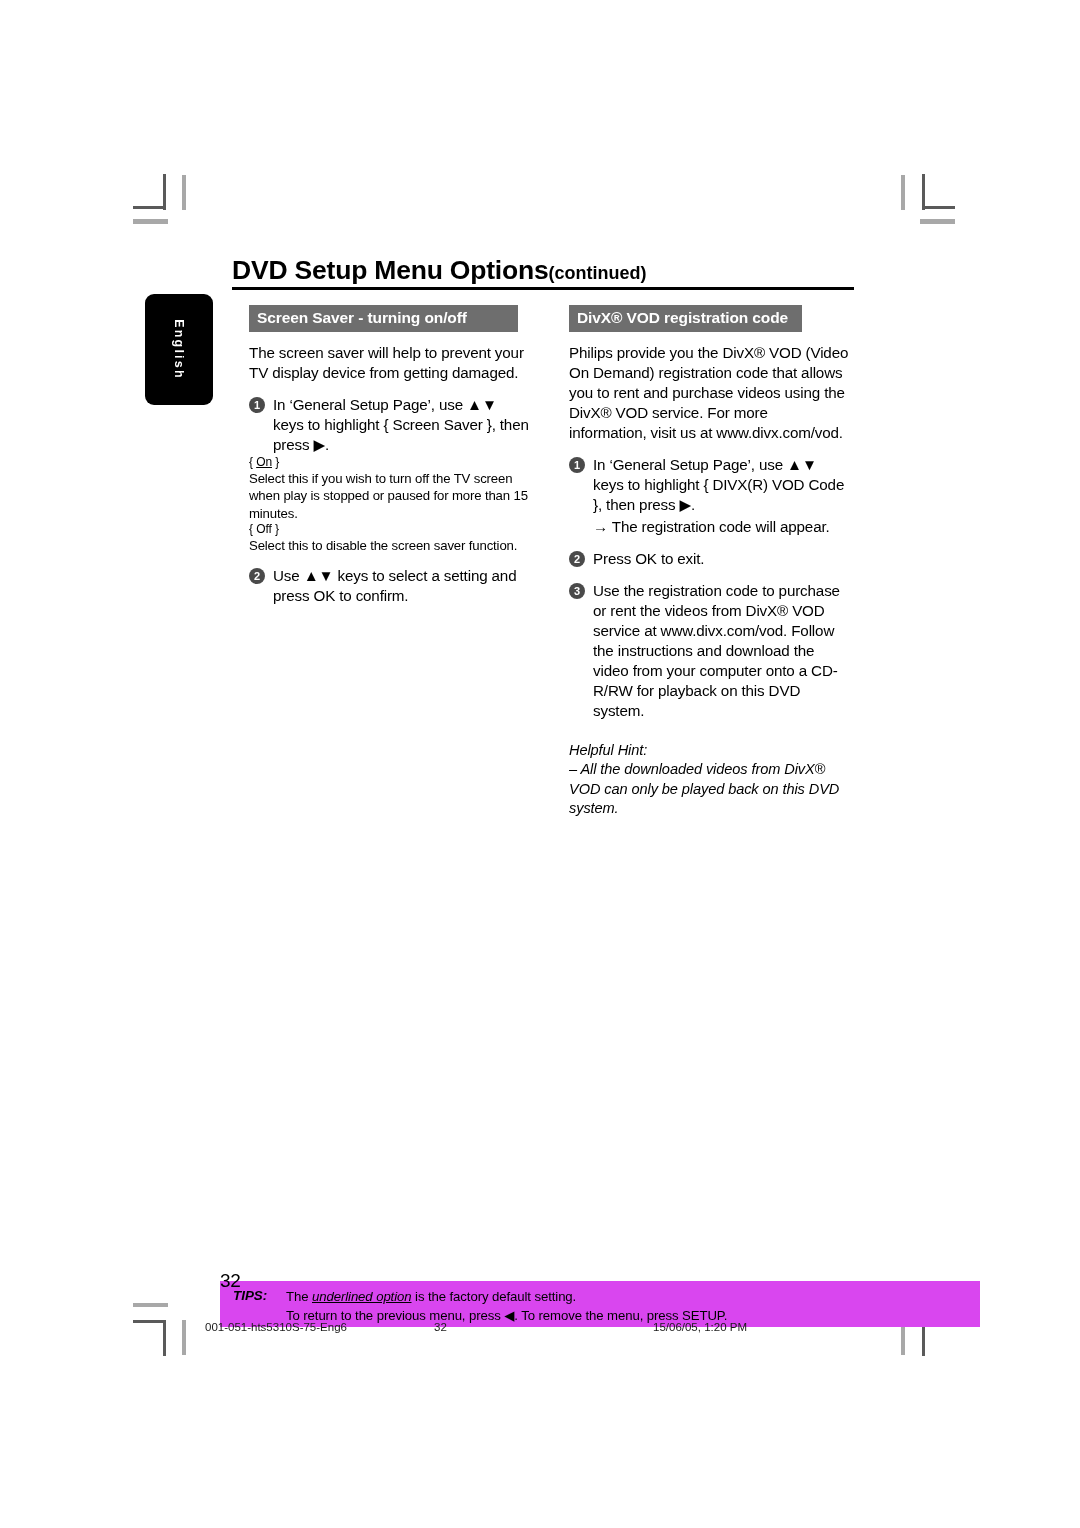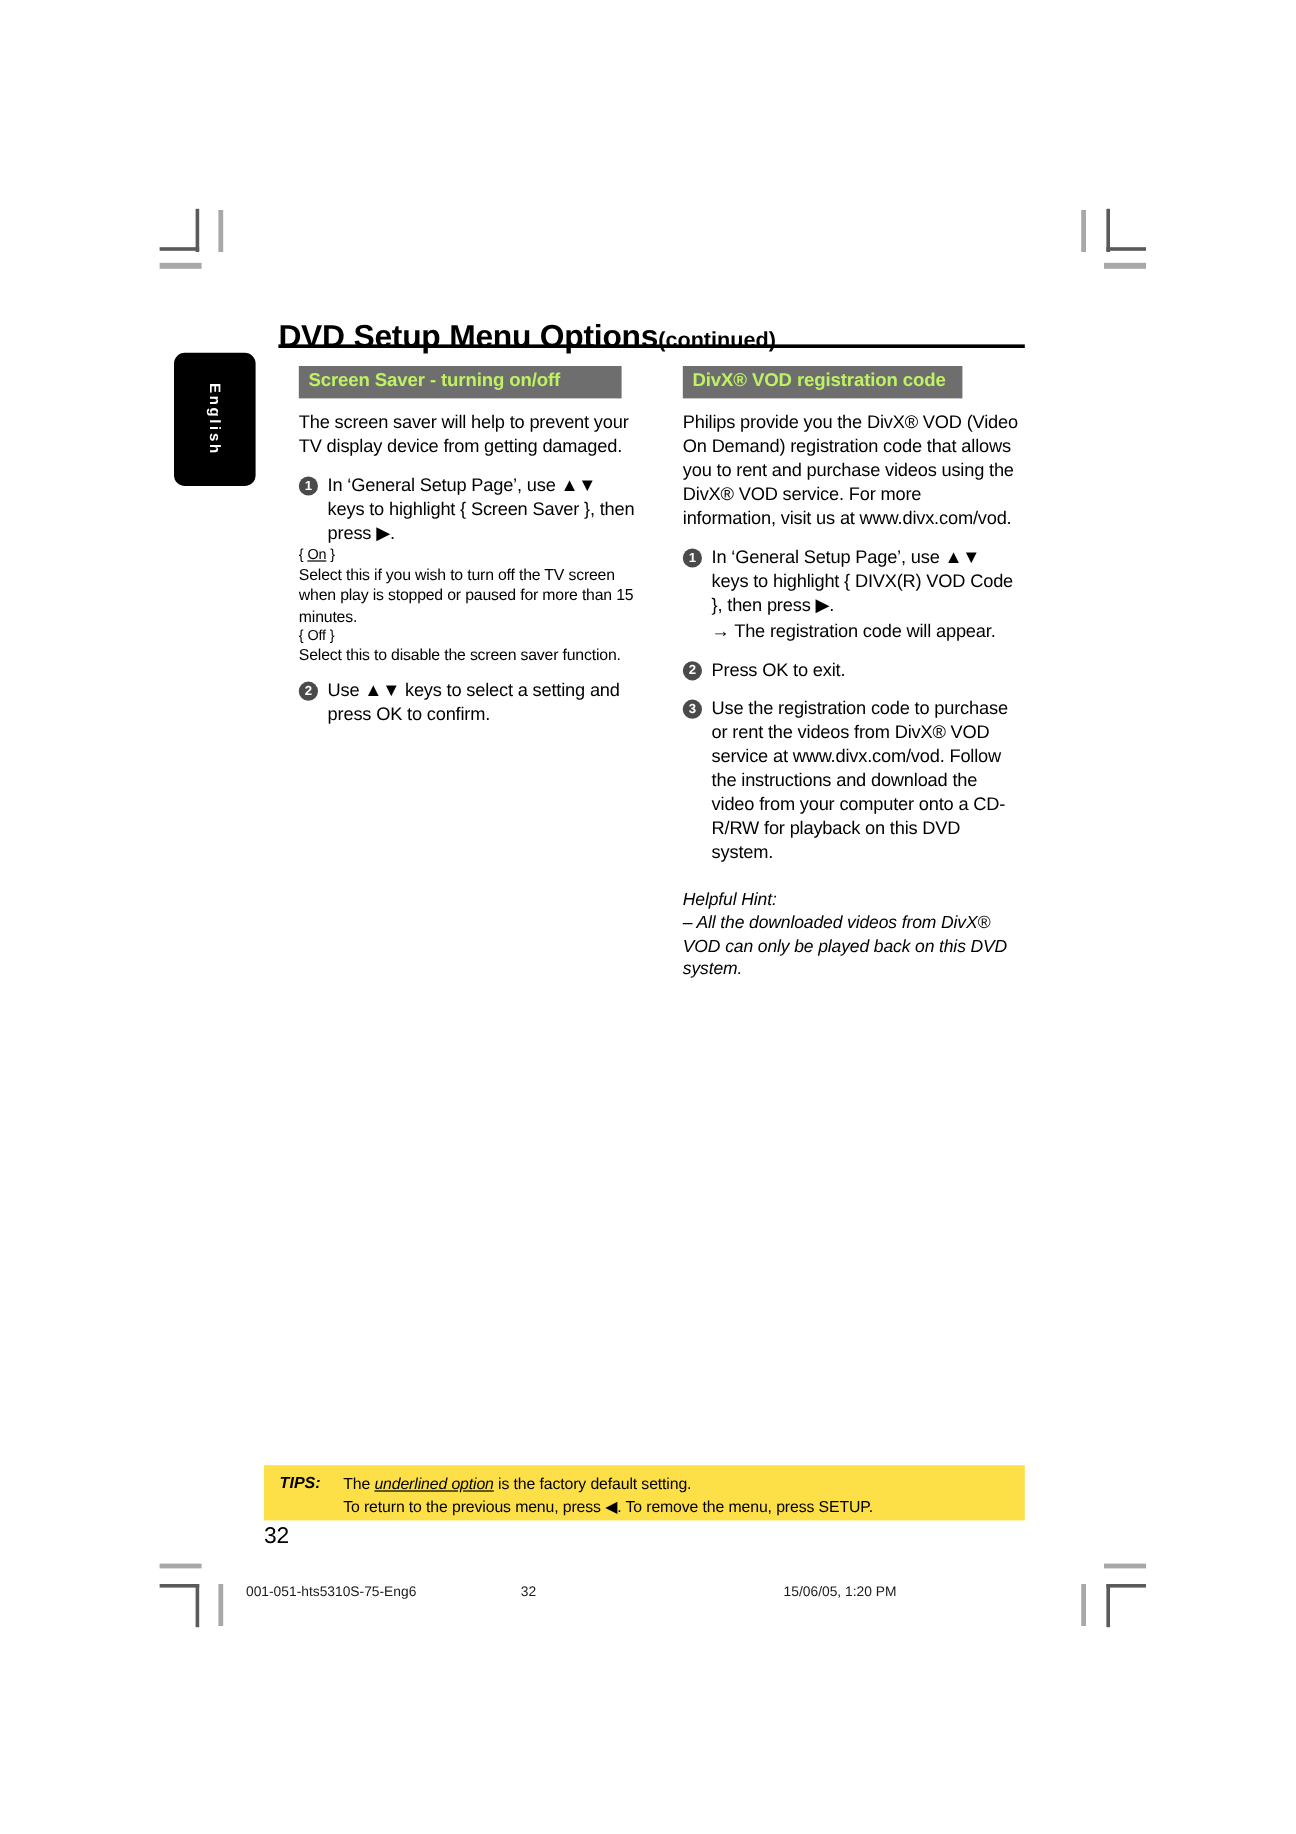--- a/index.html
+++ b/index.html
@@ -41,21 +41,21 @@
   
   .br-tick { left: 920px; top: 1303px; width: 35px; height: 4px; }
   .br-corner-h { left: 922px; top: 1320px; width: 33px; height: 3px; }
   .br-corner-v { left: 922px; top: 1320px; width: 3px; height: 36px; }
   .br-v { left: 901px; top: 1320px; width: 4px; height: 35px; }
 
   
   .page-title {
     position: absolute;
     left: 232px;
-    top: 265px;
+    top: 255px;
     font-size: 26.5px;
     font-weight: bold;
     letter-spacing: -0.2px;
     white-space: nowrap;
   }
   .page-title .continued {
     font-size: 18px;
     font-weight: bold;
     letter-spacing: 0;
   }
@@ -99,21 +99,21 @@
   .col {
     position: absolute;
     top: 305px;
     width: 280px;
   }
   .col-left  { left: 249px; }
   .col-right { left: 569px; }
 
   .section-bar {
     background: #6e6e6e;
-    color: #bef264;
+    color: #ffffff;
     font-size: 15.5px;
     font-weight: bold;
     padding: 4px 8px 5px 8px;
     width: 269px;
     box-sizing: border-box;
     letter-spacing: -0.1px;
   }
   .col-right .section-bar { width: 233px; }
 
   .body-text {
@@ -170,24 +170,24 @@
     line-height: 1.32;
     letter-spacing: -0.1px;
   }
 
   b.bold { font-weight: normal; }
 
   
   .tips-box {
     position: absolute;
     left: 220px;
-    top: 1221px;
-    width: 634px;
+    top: 1281px;
+    width: 760px;
     height: 46px;
-    background: #fde047;
+    background: #d946ef;
   }
   .tips-label {
     position: absolute;
     left: 13px;
     top: 7px;
     font-size: 13.4px;
     font-weight: bold;
     font-style: italic;
   }
   .tips-lines {

